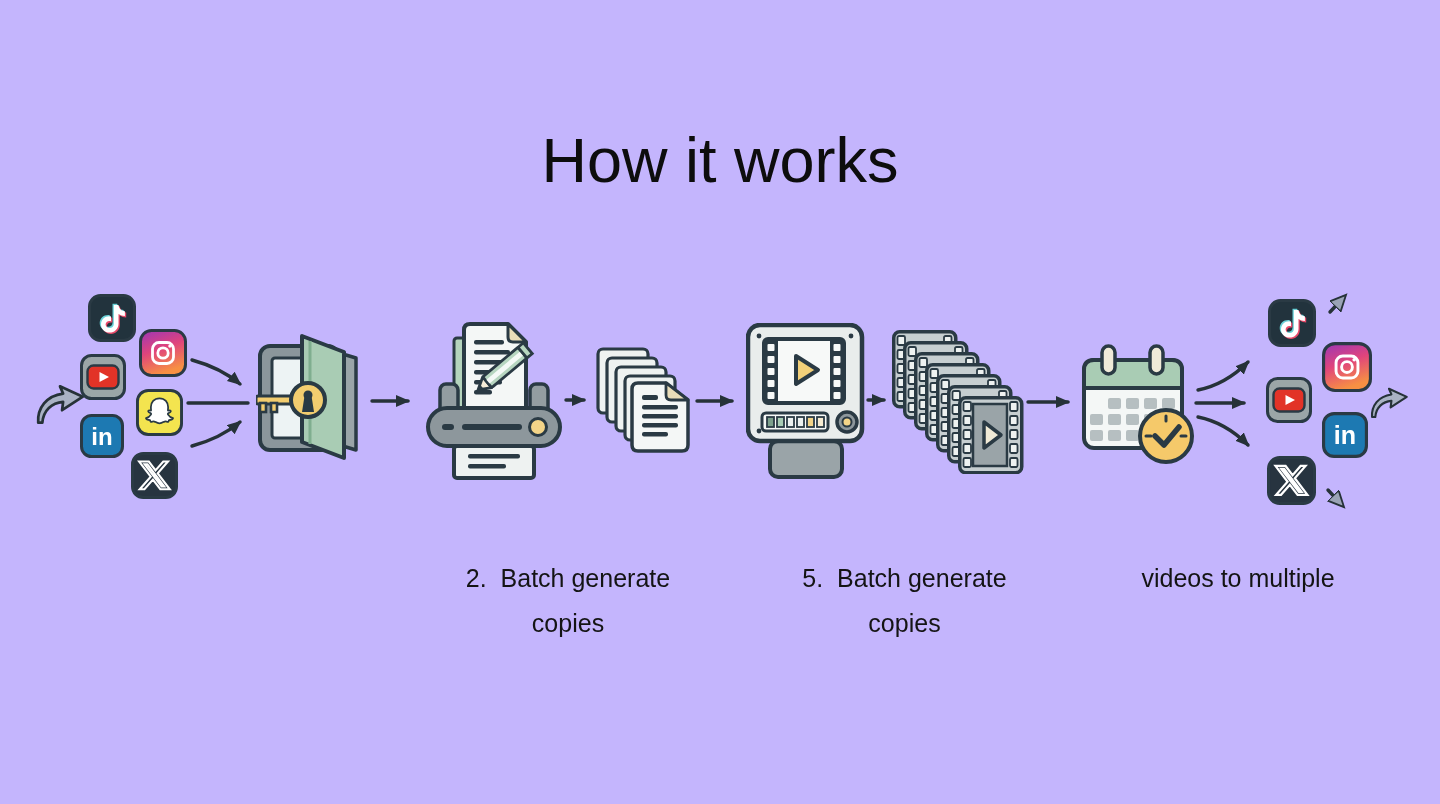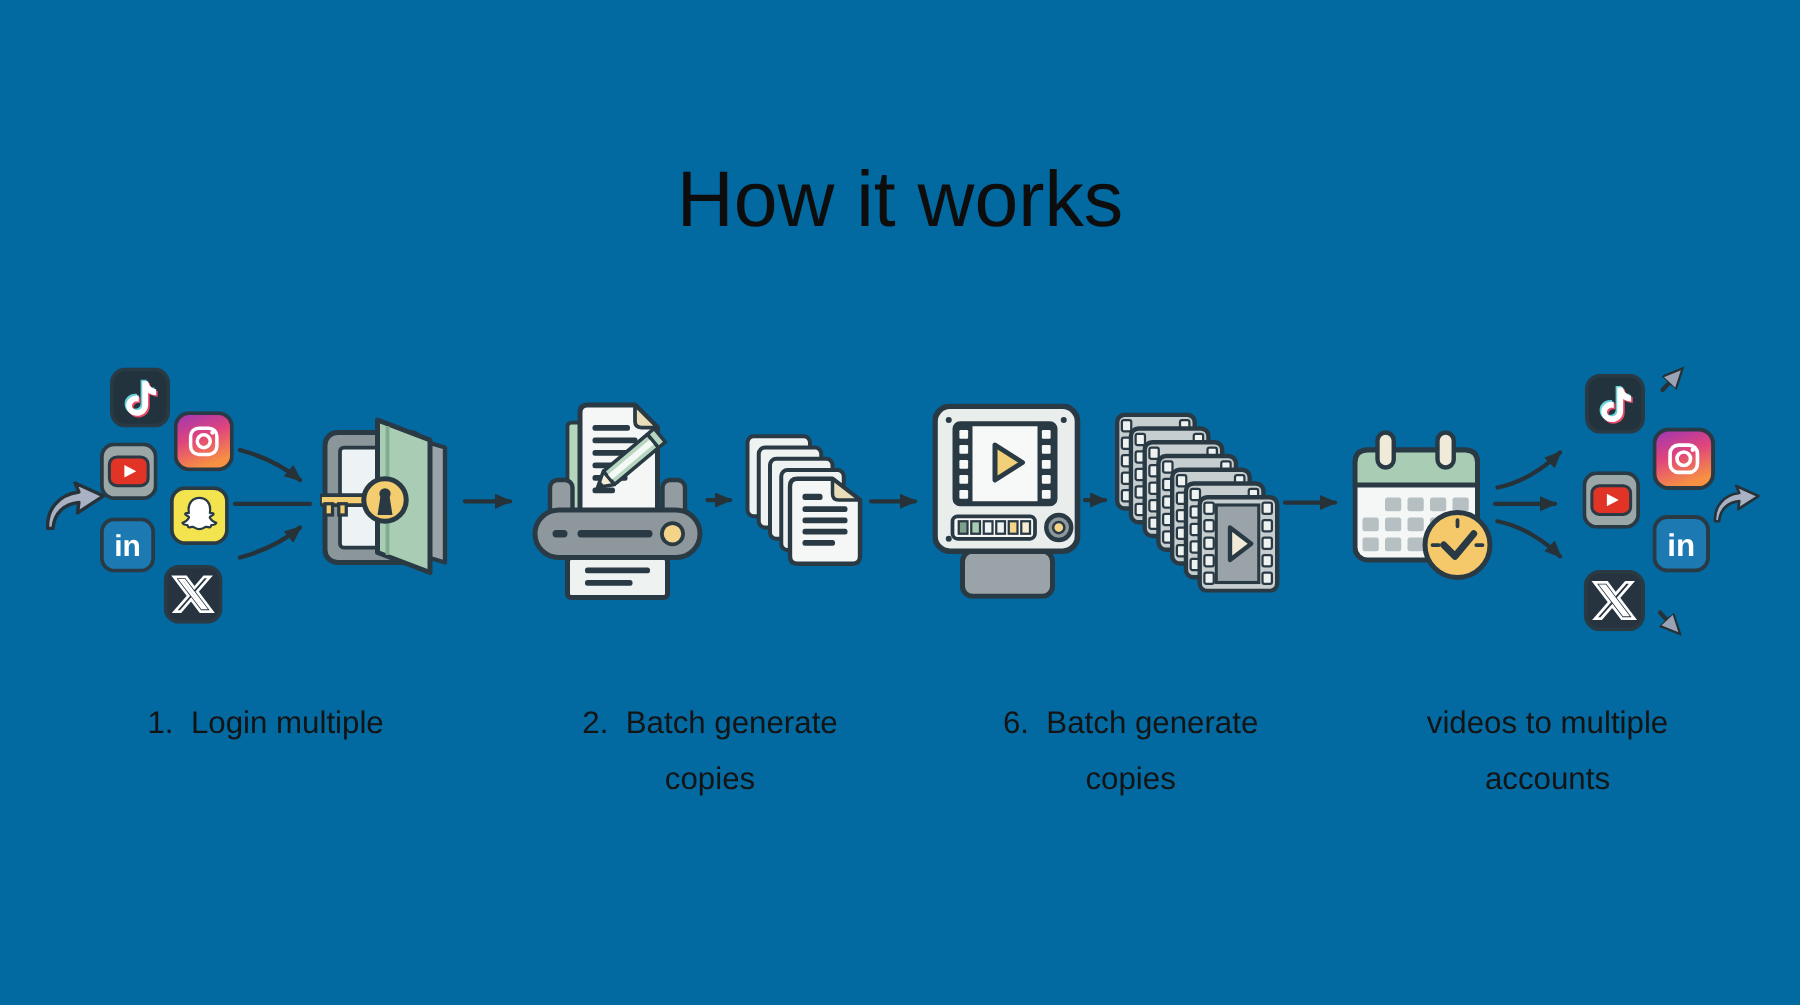--- a/index.html
+++ b/index.html
@@ -1,16 +1,16 @@
 <!DOCTYPE html>
 <html><head>
 <meta charset="utf-8">
 <style>
   html,body{margin:0;padding:0;background:#a98ef2;}
-  .stage{position:relative;width:1440px;height:804px;background:#0369a1;overflow:hidden;
+  .stage{position:relative;width:1440px;height:804px;background:#c4b5fd;overflow:hidden;
          font-family:"Liberation Sans",sans-serif;}
   svg{font-family:"Liberation Sans",sans-serif;}
   .abs{position:absolute;}
   .title{position:absolute;left:0;right:0;top:124px;text-align:center;
          font-size:63px;font-weight:500;color:#0d0d0d;letter-spacing:0px;}
   .caption{position:absolute;text-align:center;font-size:25px;line-height:45px;
            color:#141414;font-weight:400;}
   .cap-line{white-space:pre;}
 </style>
 </head>
@@ -293,31 +293,29 @@
         <path fill="none" stroke="#ffffff" stroke-width="1.5" d="M18.244 2.25h3.308l-7.227 8.26 8.502 11.24H16.17l-5.214-6.817L4.99 21.75H1.68l7.73-8.835L1.254 2.25H8.08l4.713 6.231zm-1.161 17.52h1.833L7.084 4.126H5.117z"></path>
       </g>
     </svg>
   </div>
 
   <svg class="abs" style="left:1368px;top:386px" width="42" height="33" viewBox="0 0 52 40">
     <path d="M5 38 C4 24 13 12 29 10 L26 3 L48 13 L28 26 L29 18 C18 19 10 26 9 38 Z" fill="#a9b2c4" stroke="#263238" stroke-width="2.6" stroke-linejoin="round"></path>
   </svg>
 
   <div class="caption" style="left:65px;top:556px;width:295px">
-    <div class="cap-line">1.  Login multiple</div>
   </div>
 
   <div class="caption" style="left:428px;top:556px;width:280px">
     <div class="cap-line">2.  Batch generate</div>
     <div class="cap-line">copies</div>
   </div>
 
   <div class="caption" style="left:762px;top:556px;width:285px">
-    <div class="cap-line">6.  Batch generate</div>
+    <div class="cap-line">5.  Batch generate</div>
     <div class="cap-line">copies</div>
   </div>
 
   <div class="caption" style="left:1092px;top:556px;width:292px">
     <div class="cap-line">videos to multiple</div>
-    <div class="cap-line">accounts</div>
   </div>
 
 </div>
 
 </body></html>

